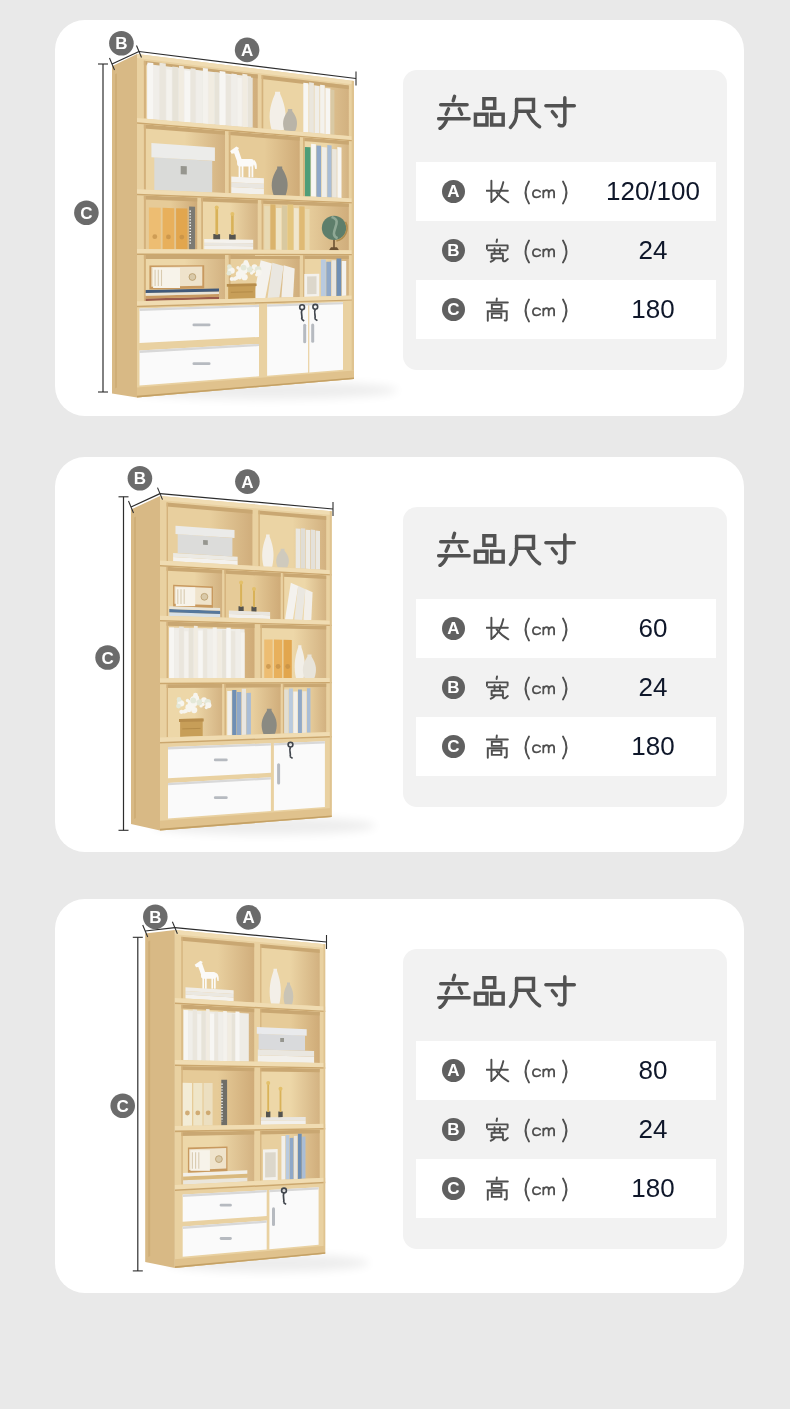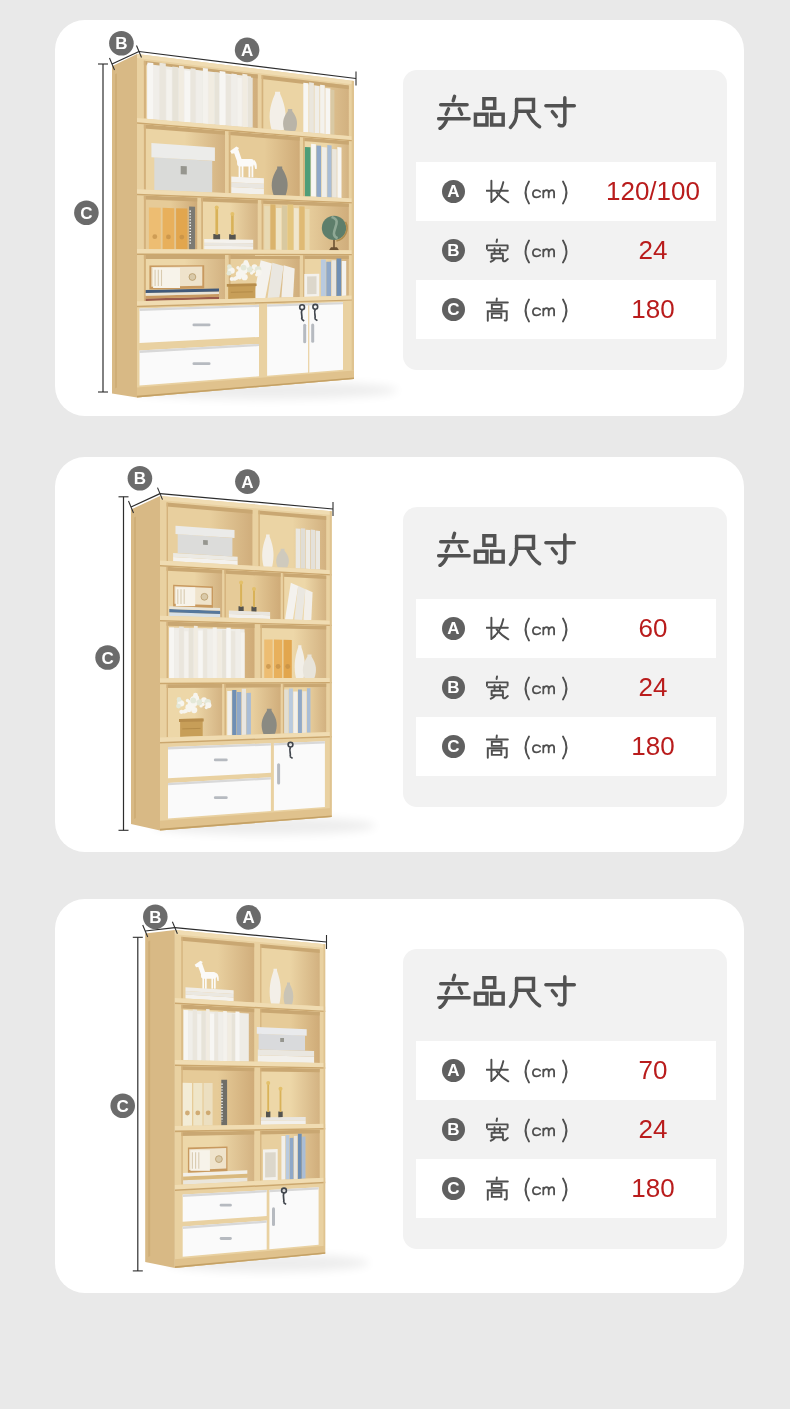--- a/index.html
+++ b/index.html
@@ -5,21 +5,21 @@
 body{width:790px;height:1409px;background:#e9e9e9;font-family:"Liberation Sans",sans-serif;position:relative;overflow:hidden;}
 .card{position:absolute;left:55px;width:688.5px;background:#fff;border-radius:30px;}
 .illus{position:absolute;}
 .panel{position:absolute;left:348.4px;top:49.5px;width:324px;height:300px;background:#f2f2f2;border-radius:14px;}
 .ptitle{position:absolute;left:34px;top:24px;}
 .prow{position:absolute;left:13px;width:300px;height:59px;}
 .prow.white{background:#fff;}
 .r1{top:92.5px}.r2{top:151.5px}.r3{top:210.5px}
 .rbadge{position:absolute;left:25.5px;top:18px;width:23px;height:23px;border-radius:50%;background:#606060;color:#fff;font-size:17px;font-weight:bold;text-align:center;line-height:23px;}
 .rlabel{position:absolute;left:70px;top:16.5px;}
-.rval{position:absolute;left:236.6px;top:0;height:59px;line-height:59px;transform:translateX(-50%);font-size:26px;color:#b91c1c;}
+.rval{position:absolute;left:236.6px;top:0;height:59px;line-height:59px;transform:translateX(-50%);font-size:26px;color:#0f172a;}
 </style></head>
 <body>
 
 <svg width="0" height="0" style="position:absolute">
 <defs>
 <filter id="blur6" x="-50%" y="-50%" width="200%" height="200%">
         <feGaussianBlur stdDeviation="5"></feGaussianBlur>
       </filter>
 <linearGradient id="cellsh" x1="0" y1="0" x2="1" y2="0">
         <stop offset="0.5" stop-color="#a06a36" stop-opacity="0"></stop>
@@ -991,21 +991,21 @@
 <div class="prow white r1">
         <div class="rbadge">A</div>
         <div class="rlabel">
           <svg width="88" height="26" viewBox="0 0 88 26" style="display:block">
             <use href="#gchang" transform="translate(0,1.3) scale(0.225)" stroke="#4f4f4f" stroke-width="8.7"></use>
             <use href="#gparen" transform="translate(36,1.5)" stroke="#4f4f4f" stroke-width="1.9"></use>
             <use href="#gcm" transform="translate(46.5,11.2)" stroke="#4f4f4f" stroke-width="1.8"></use>
             <use href="#gparenr" transform="translate(77,1.5)" stroke="#4f4f4f" stroke-width="1.9"></use>
           </svg>
         </div>
-        <div class="rval">70</div>
+        <div class="rval">80</div>
       </div>
 
 <div class="prow r2">
         <div class="rbadge">B</div>
         <div class="rlabel">
           <svg width="88" height="26" viewBox="0 0 88 26" style="display:block">
             <use href="#gkuan" transform="translate(0,1.3) scale(0.225)" stroke="#4f4f4f" stroke-width="8.7"></use>
             <use href="#gparen" transform="translate(36,1.5)" stroke="#4f4f4f" stroke-width="1.9"></use>
             <use href="#gcm" transform="translate(46.5,11.2)" stroke="#4f4f4f" stroke-width="1.8"></use>
             <use href="#gparenr" transform="translate(77,1.5)" stroke="#4f4f4f" stroke-width="1.9"></use>

